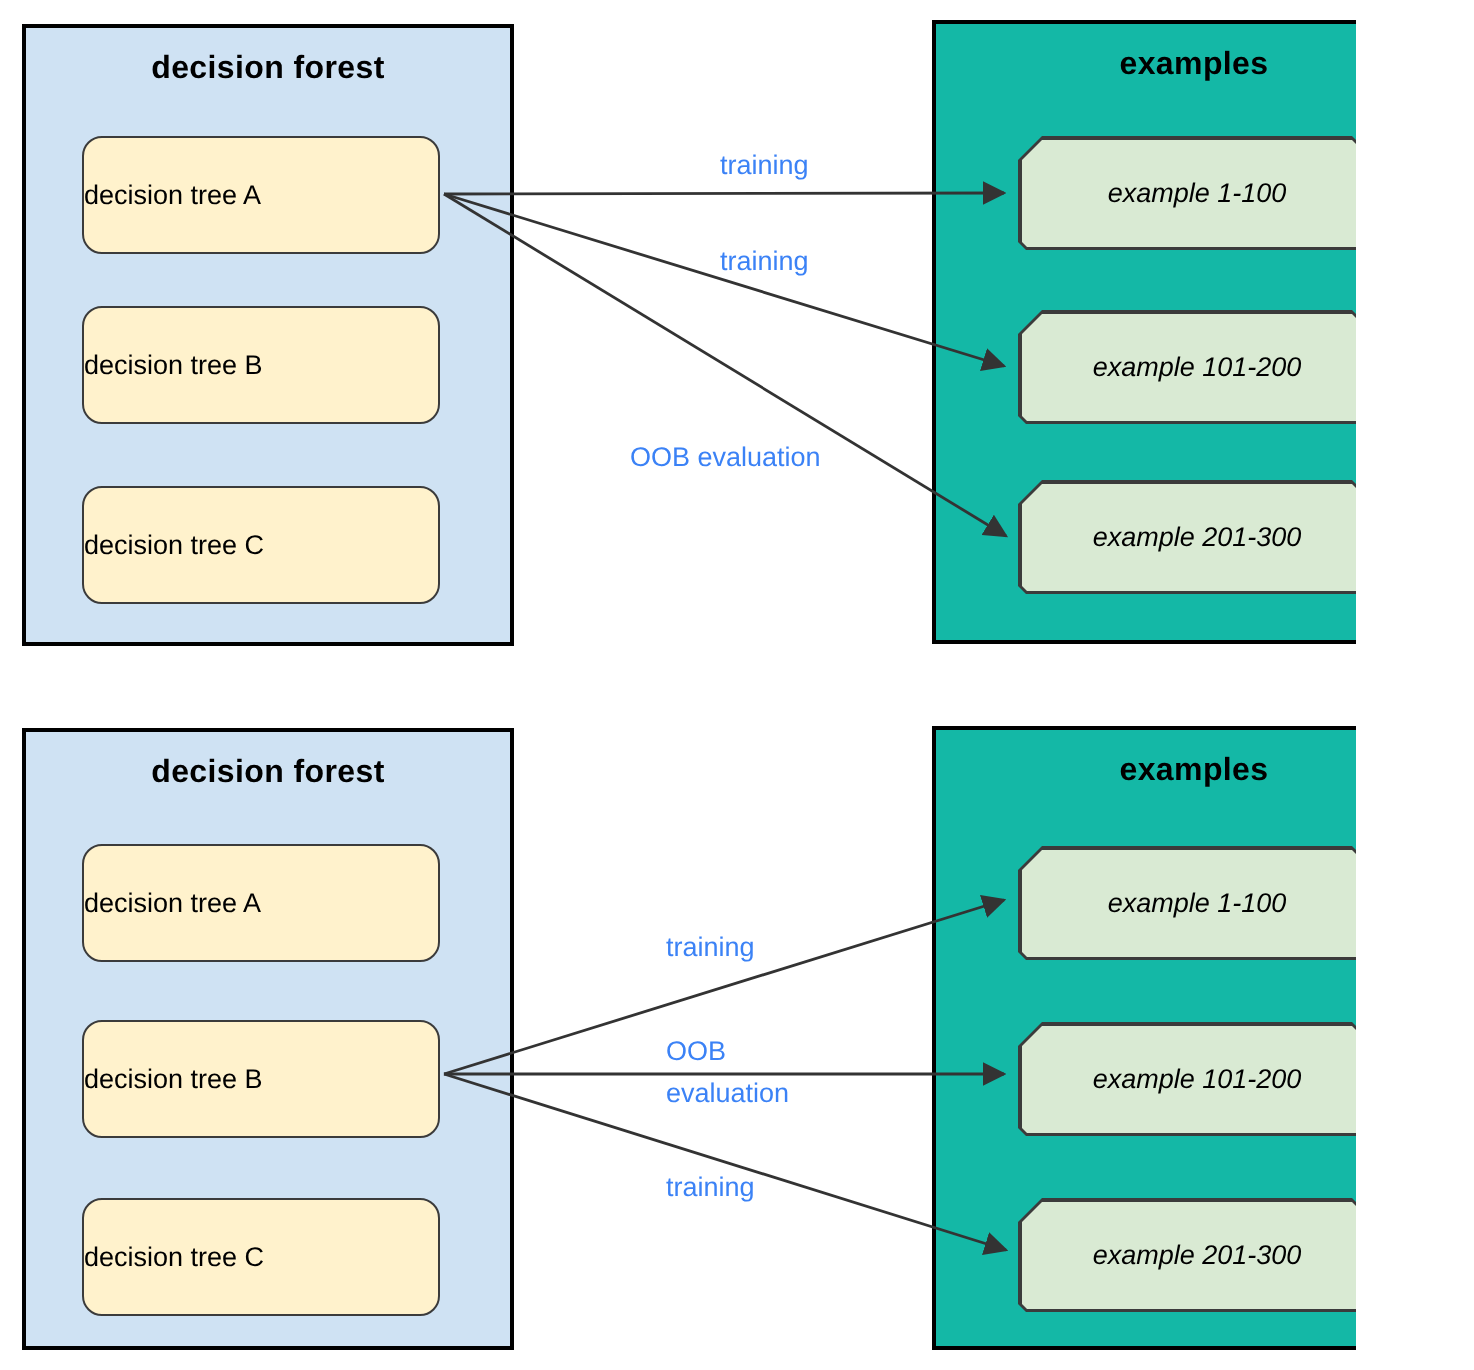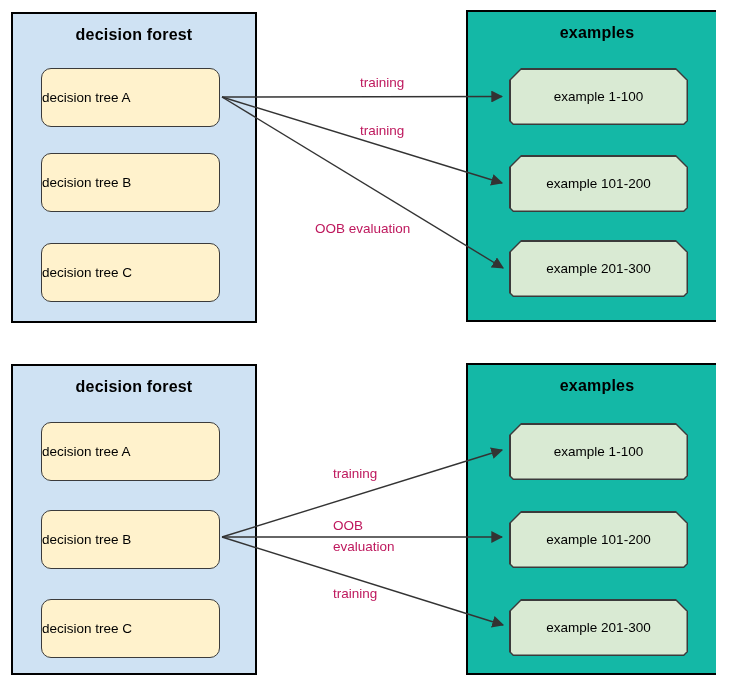--- a/index.html
+++ b/index.html
@@ -1,20 +1,19 @@
 <!DOCTYPE html>
 <html><head>
 <meta charset="utf-8">
 <style>
   html,body { margin:0; padding:0; background:#ffffff; }
   .canvas {
     position:relative; width:678px; height:685px; background:#ffffff;
     font-family:"Liberation Sans", sans-serif; color:#000;
     overflow:hidden;
-    padding-left:38px;
   }
   .panel {
     position:absolute; box-sizing:border-box; border:2px solid #000;
   }
   .forest-panel { background:#cfe2f3; }
   .examples-panel { background:#14b8a6; }
   .panel-title {
     text-align:center; font-weight:bold; font-size:16px;
     padding-top:12px; letter-spacing:0.2px;
   }
@@ -33,24 +32,24 @@
       0 calc(100% - 4px), 0 12px);
   }
   .example-node .shape-fill {
     position:absolute; inset:1.5px; background:#d9ead3;
     clip-path:polygon(11px 0, calc(100% - 11px) 0, 100% 11px,
       100% calc(100% - 3px), calc(100% - 3px) 100%, 3px 100%,
       0 calc(100% - 3px), 0 11px);
   }
   .example-node .node-label {
     position:absolute; inset:0; display:flex; align-items:center;
-    justify-content:center; font-size:13.5px;
+    justify-content:center; font-size:13.5px;font-style:italic;
   }
   .arrow-label {
-    position:absolute; font-size:13.5px; line-height:15px; color:#be185d;
+    position:absolute; font-size:13.5px; line-height:15px; color:#3b82f6;
     white-space:nowrap;
   }
   .arrow-label.wrap2 { white-space:normal; width:72px; line-height:21px; }
   .arrows-overlay {
     position:absolute; left:0; top:0; width:737px; height:685px;
     pointer-events:none;
   }
 </style>
 </head>
 <body>

